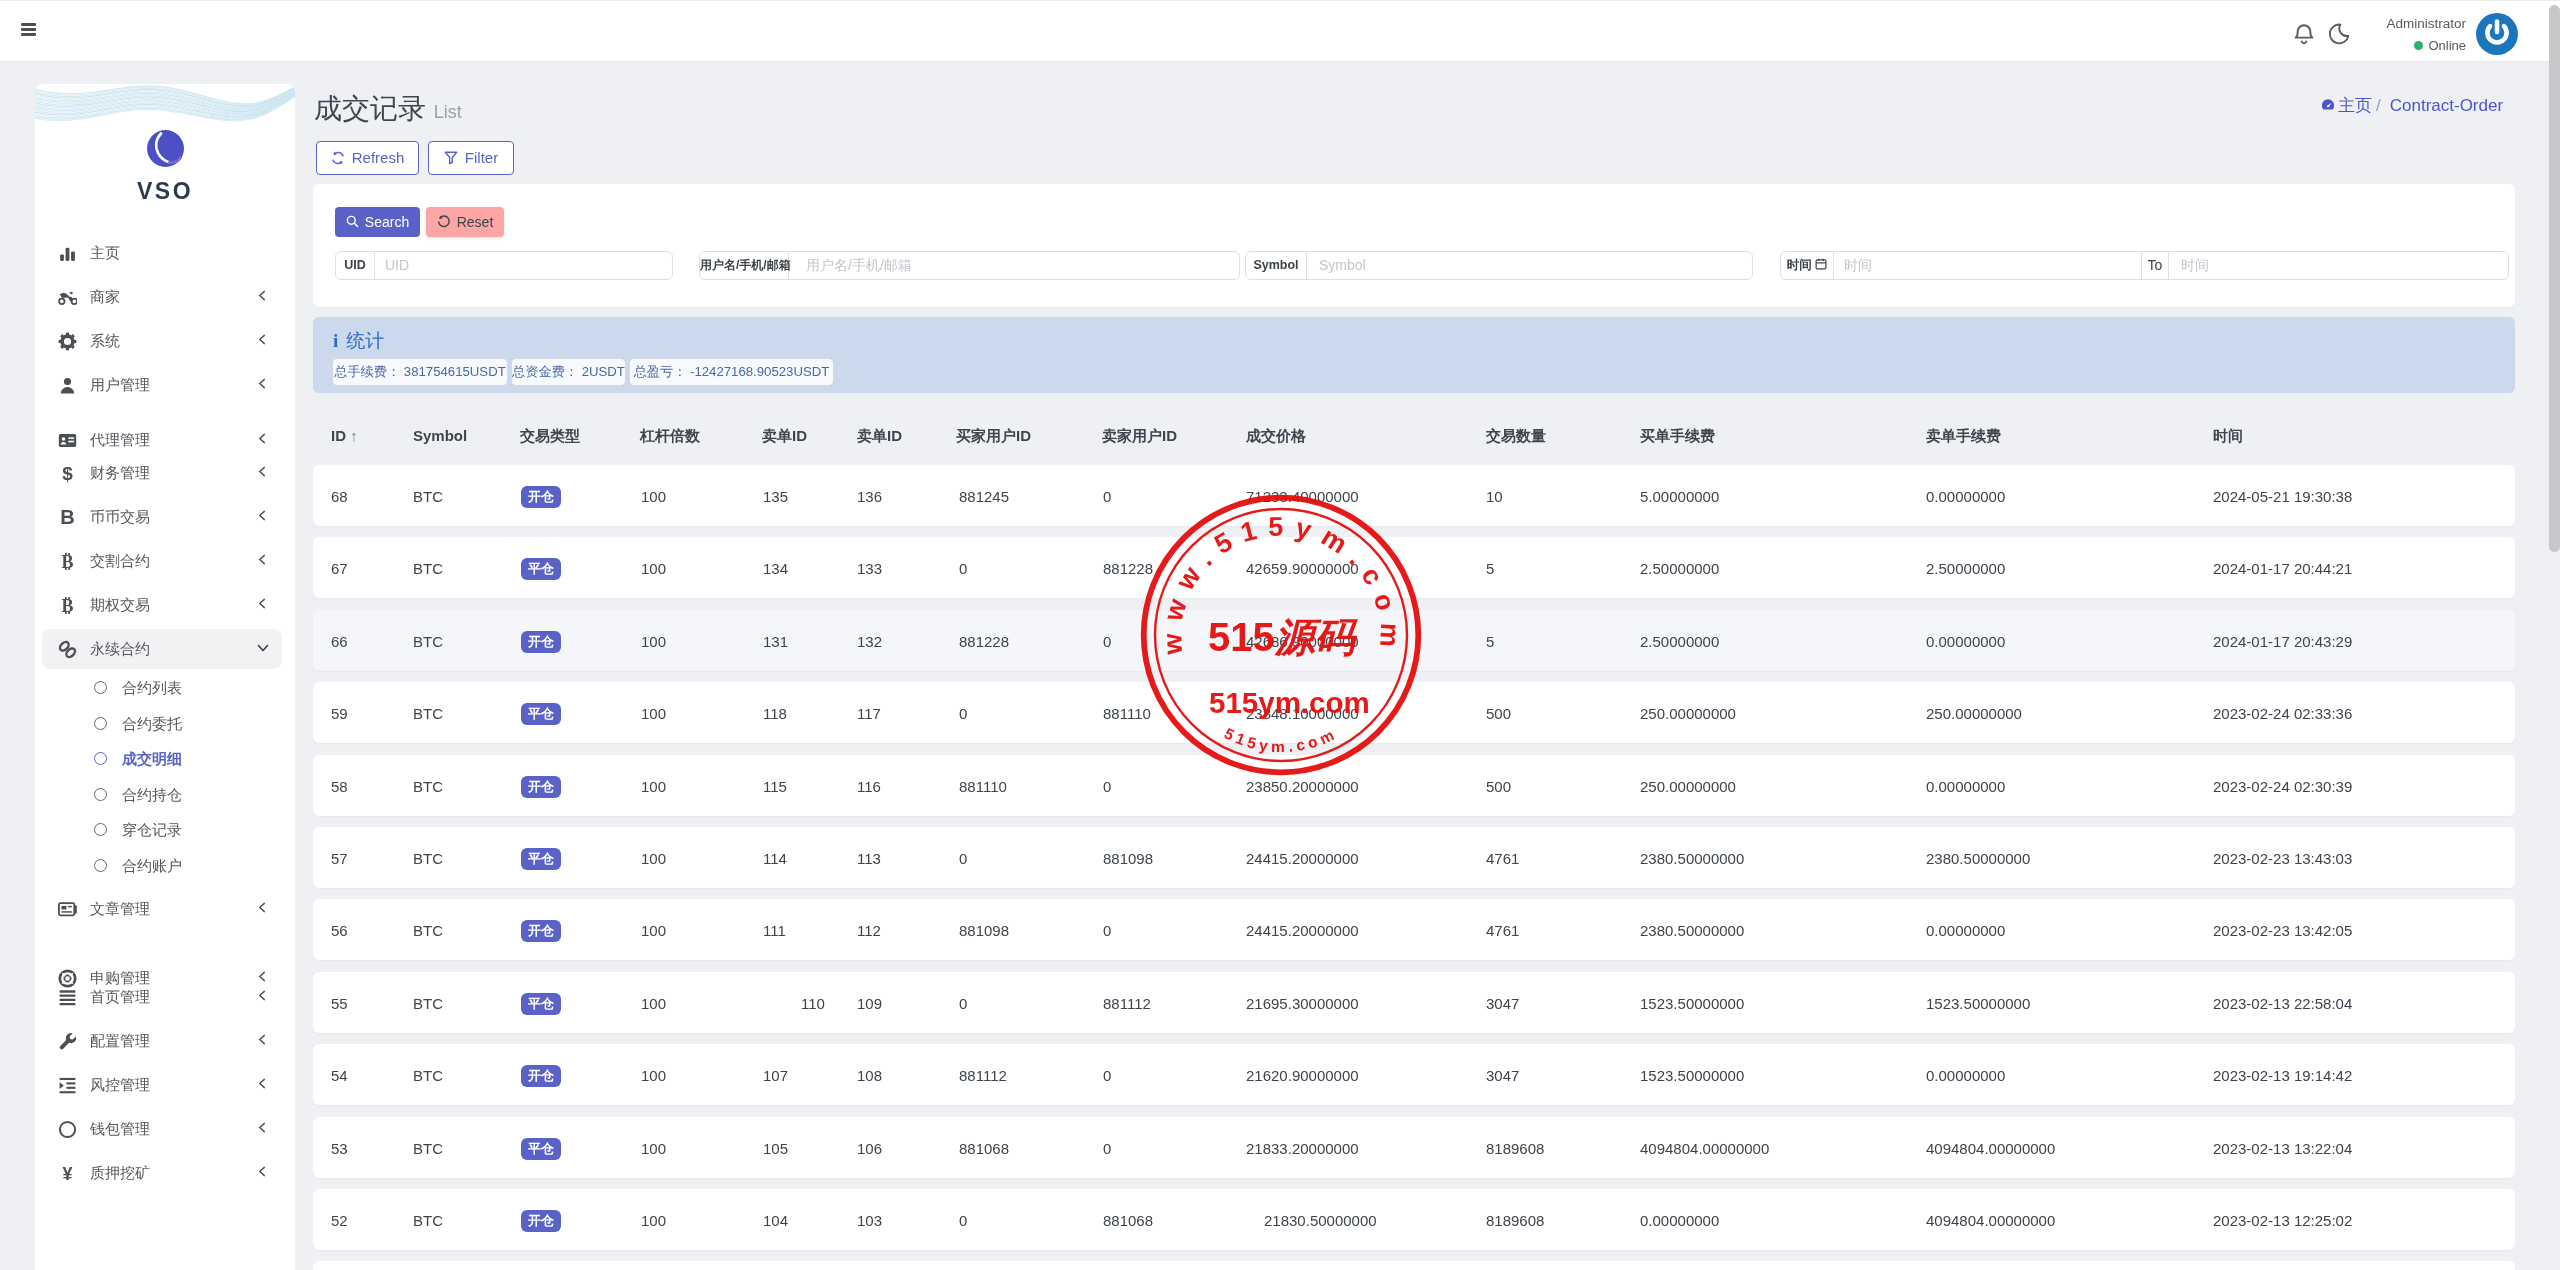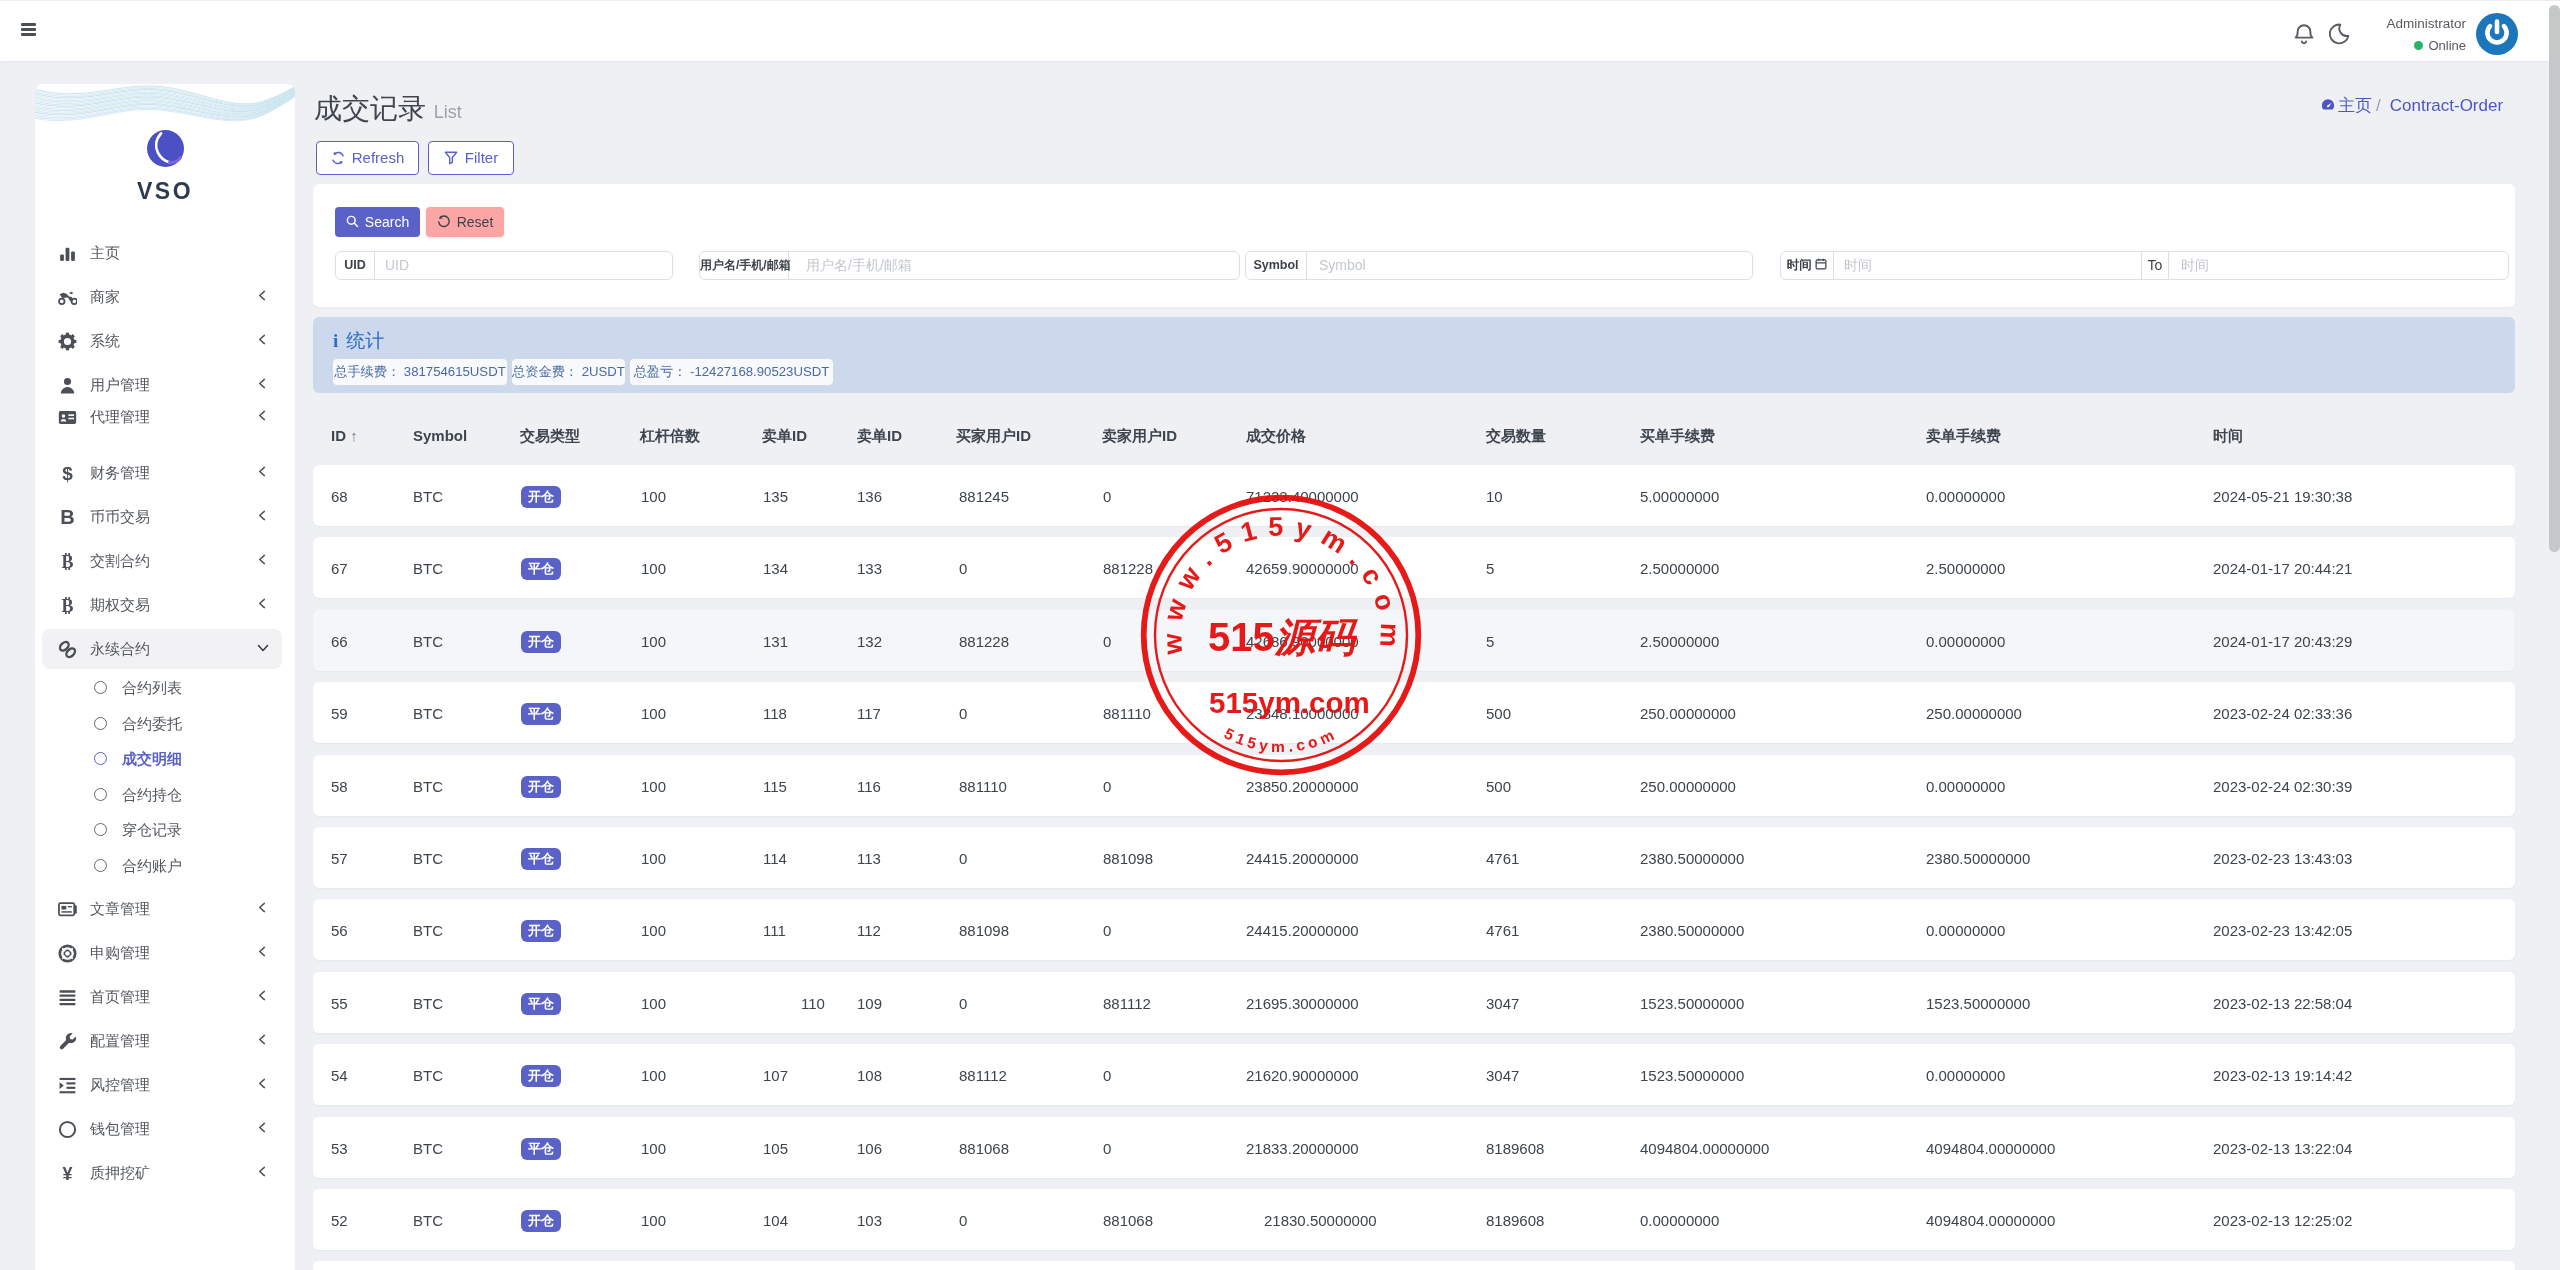--- a/index.html
+++ b/index.html
@@ -148,21 +148,21 @@
           <path d="M2.6 16.5 a6.4 6 0 0 1 12.8 0 z"></path>
           <rect x="7.9" y="10.5" width="2.2" height="5" rx="1"></rect>
         </svg>
         <span class="txt">用户管理</span>
         <span class="chev">
           <svg width="11" height="11" viewBox="0 0 12 12" style="position:absolute;left:0;top:0;">
             <polyline points="8,1.5 3,6 8,10.5" fill="none" stroke="#4c5056" stroke-width="1.6" stroke-linecap="round" stroke-linejoin="round"></polyline>
           </svg>
         </span>
       </div>
-      <div class="mi" style="top:311px;">
+      <div class="mi" style="top:334px;">
         <svg class="ic" width="19" height="19" viewBox="0 0 18 18" fill="currentColor">
           <rect x="0.8" y="2.8" width="16.4" height="12.4" rx="1.6"></rect>
           <circle cx="5.2" cy="7.6" r="1.7" fill="#fff"></circle>
           <path d="M2.6 12.8 a2.6 2.4 0 0 1 5.2 0 z" fill="#fff"></path>
           <rect x="9.8" y="6" width="5.4" height="1.5" fill="#fff"></rect>
           <rect x="9.8" y="9.2" width="5.4" height="1.5" fill="#fff"></rect>
         </svg>
         <span class="txt">代理管理</span>
         <span class="chev">
           <svg width="11" height="11" viewBox="0 0 12 12" style="position:absolute;left:0;top:0;">
@@ -267,21 +267,21 @@
           <rect x="3.3" y="10.6" width="9.8" height="1.4"></rect>
           <rect x="15.4" y="5" width="2.4" height="8" rx="1"></rect>
         </svg>
         <span class="txt">文章管理</span>
         <span class="chev">
           <svg width="11" height="11" viewBox="0 0 12 12" style="position:absolute;left:0;top:0;">
             <polyline points="8,1.5 3,6 8,10.5" fill="none" stroke="#4c5056" stroke-width="1.6" stroke-linecap="round" stroke-linejoin="round"></polyline>
           </svg>
         </span>
       </div>
-      <div class="mi" style="top:847px;text-align:center;">
+      <div class="mi" style="top:872px;text-align:center;">
         <svg class="ic" width="19" height="19" viewBox="0 0 18 18" fill="currentColor">
           <circle cx="9" cy="9" r="7.3" fill="none" stroke="currentColor" stroke-width="2.6"></circle>
           <circle cx="9" cy="9" r="3" fill="none" stroke="currentColor" stroke-width="1.6"></circle>
           <g stroke="#fff" stroke-width="1.6">
             <line x1="4" y1="4" x2="6.8" y2="6.8"></line>
             <line x1="14" y1="4" x2="11.2" y2="6.8"></line>
             <line x1="4" y1="14" x2="6.8" y2="11.2"></line>
             <line x1="14" y1="14" x2="11.2" y2="11.2"></line>
           </g>
         </svg>

